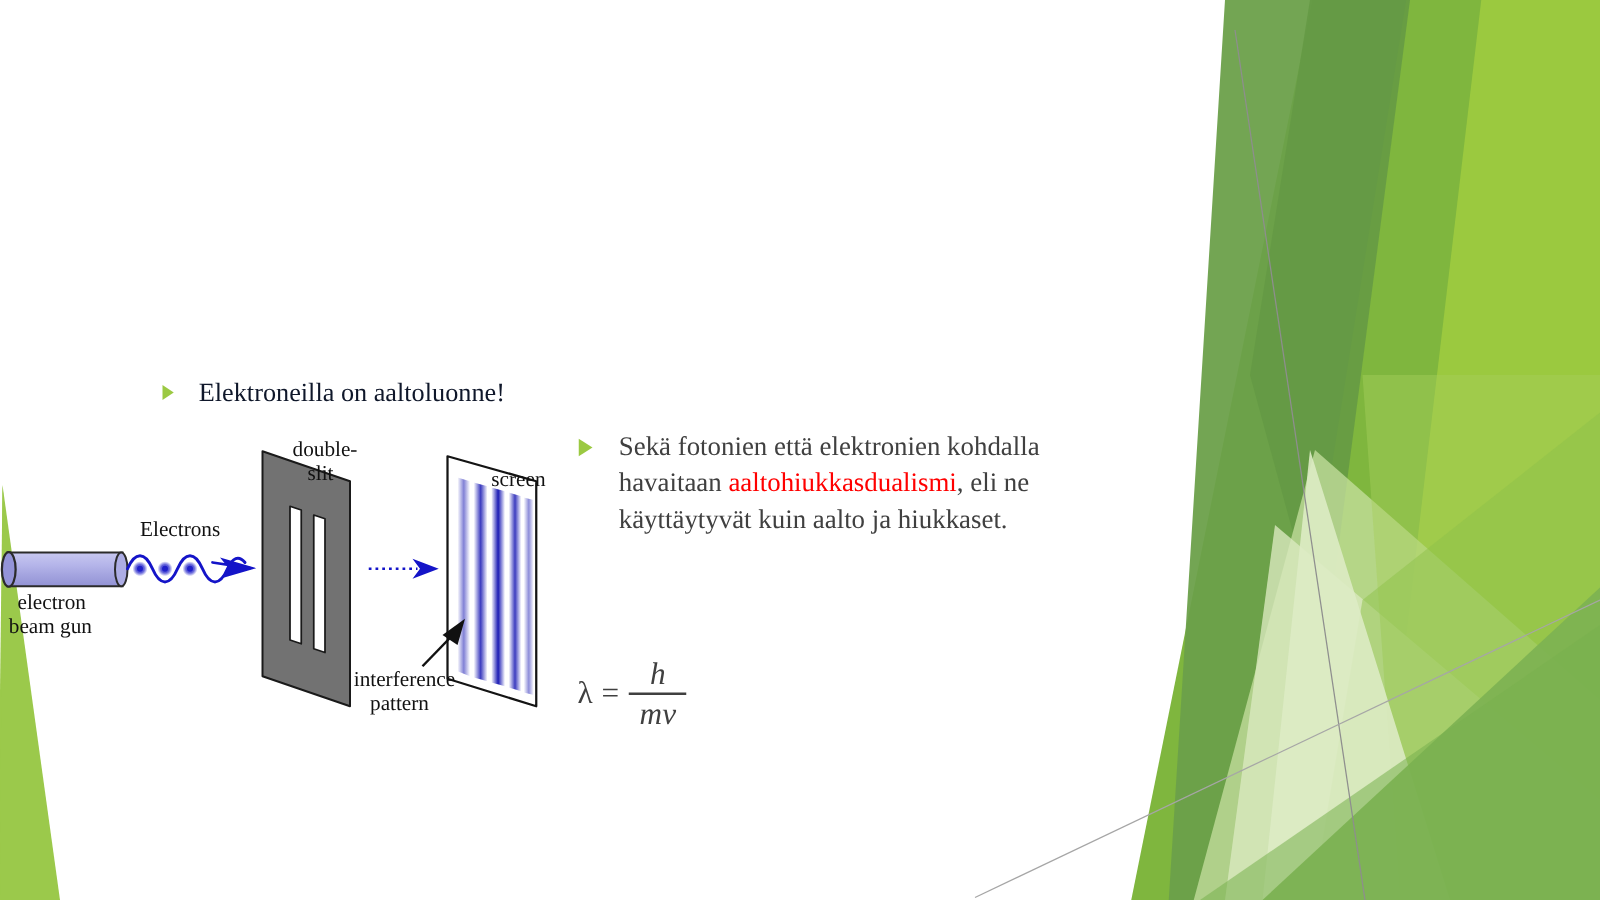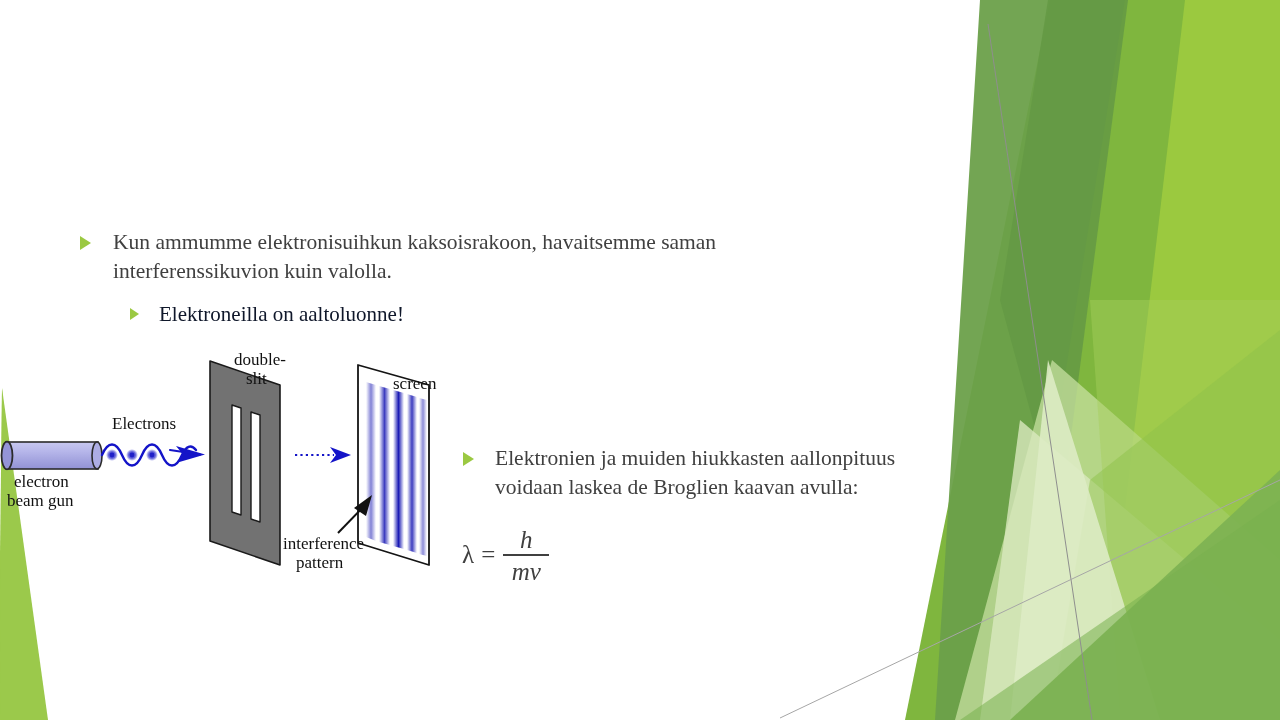--- a/index.html
+++ b/index.html
@@ -121,35 +121,31 @@
       <polygon points="1010,720 1280,470 1280,720" fill="#7CB152" opacity="0.9"></polygon>
       <polygon points="960,720 1280,500 1280,720" fill="#79B04E" opacity="0.55"></polygon>
 
       <line x1="988" y1="24" x2="1092" y2="720" stroke="#8E8E8E" stroke-width="1"></line>
       <line x1="780" y1="718" x2="1280" y2="480" stroke="#A6A6A6" stroke-width="1"></line>
     </svg>
   </div>
 
   <div class="content">
 
-    <div class="bullet-l1" id="b1">
-      <span class="tri"></span>
-      <span class="btxt">Kun ammumme elektronisuihkun kaksoisrakoon, havaitsemme saman interferenssikuvion kuin valolla.</span>
-    </div>
 
     <div class="bullet-l1" id="b2">
       <span class="tri small"></span>
       <span class="btxt red">Elektroneilla on aaltoluonne!</span>
     </div>
 
-
-    <div class="bullet-l1" id="b4">
+    <div class="bullet-l1" id="b3">
       <span class="tri"></span>
-      <span class="btxt">Elektronien ja muiden hiukkasten aallonpituus voidaan laskea de Broglien kaavan avulla:</span>
-    </div>
+      <span class="btxt"><span>Sekä fotonien että elektronien kohdalla havaitaan </span><span class="hl">aaltohiukkasdualismi</span><span>, eli ne käyttäytyvät kuin aalto ja hiukkaset.</span></span>
+    </div>
+
 
     <div class="formula">
       <span class="lam">λ</span>
       <span class="eq">=</span>
       <span class="frac">
         <span class="num">h</span>
         <span class="bar"></span>
         <span class="den">mv</span>
       </span>
     </div>

